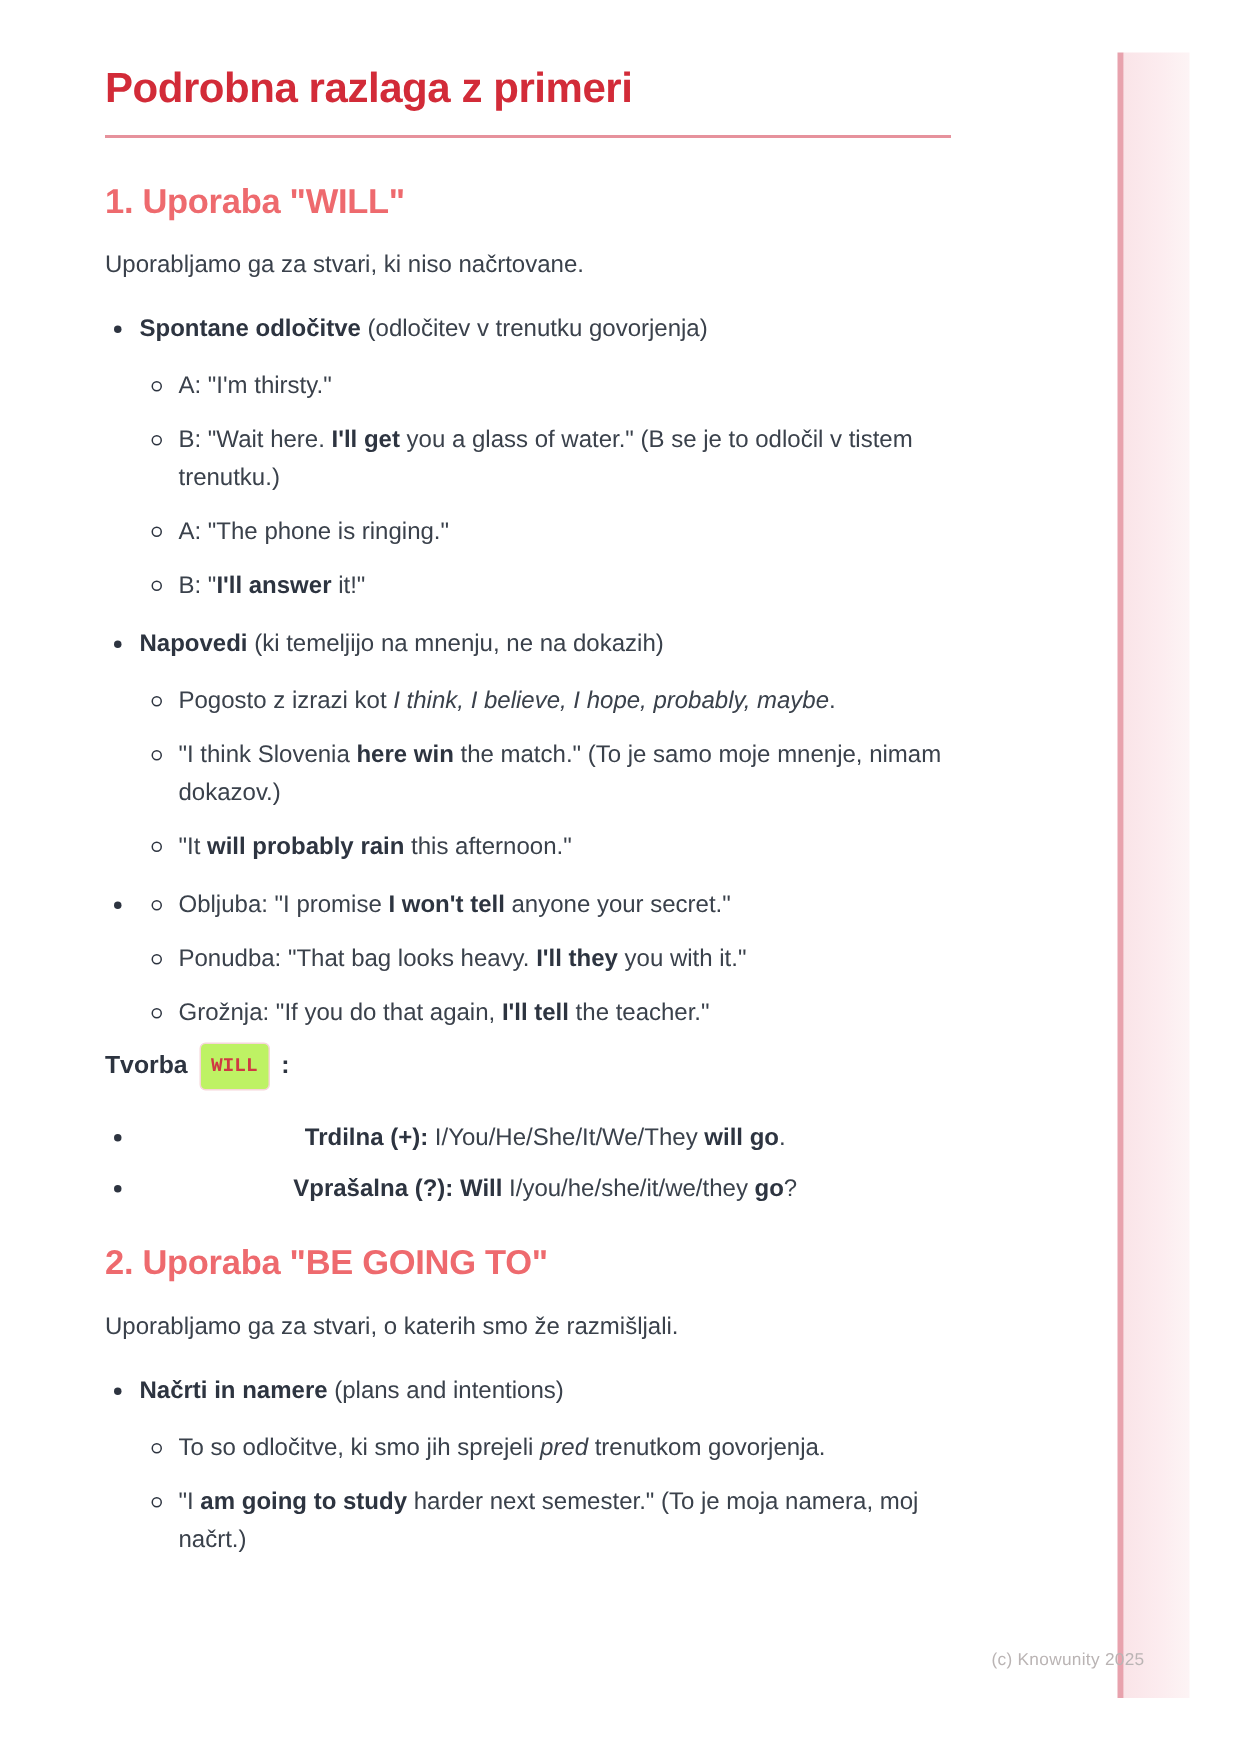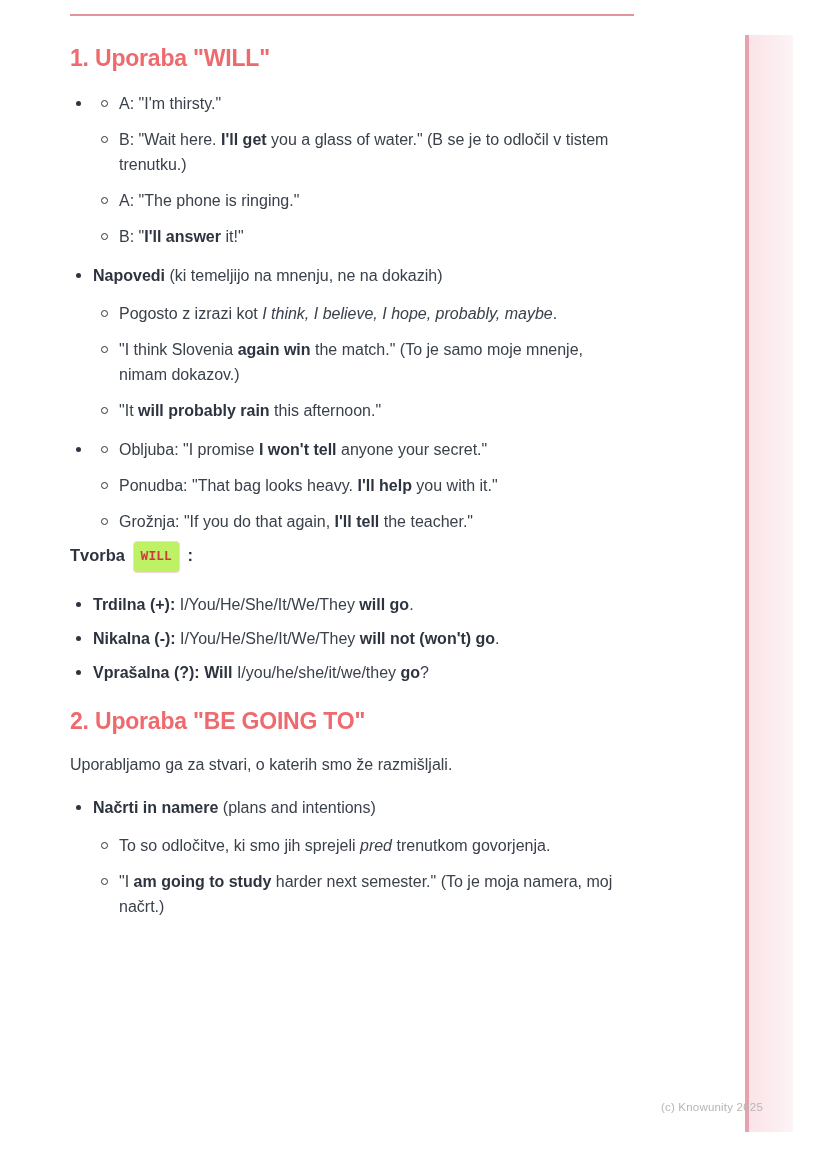--- a/index.html
+++ b/index.html
@@ -35,21 +35,21 @@
   }
   .l2 { margin-top:13px; }
   .l2 > li { position:relative; padding-left:26px; margin-bottom:11px; font-size:16px; line-height:25px; }
   .l2 > li:last-child { margin-bottom:0; }
   .marker-circle {
     position:absolute; left:8px; top:9px; width:5px; height:5px;
     border:1.5px solid #2d3440; border-radius:50%; background:transparent;
   }
   .tvorba { margin:8px 0 0; font-size:16.5px; line-height:25px; }
   .forms { margin-top:18px; }
-  .forms > li { margin-bottom:9px; }
+  .forms > li { margin-bottom:9px;text-align:center; }
   .b { font-weight:700; color:#2d3440; }
   .i { font-style:italic;text-align:center; }
   .code-badge {
     font-family:"Liberation Mono","DejaVu Sans Mono",monospace;
     font-size:13px; font-weight:700; color:#cf3943; background:#bef264;
     border:1px solid #f6d6d9; border-radius:4px; padding:2px 7px 3px;
     margin:0 3px; display:inline-block; position:relative; top:-1px;
   }
   .footer {
     position:absolute; top:1101px; right:65px; font-size:11.5px;
@@ -58,28 +58,31 @@
 </style>
 </head>
 <body>
 
 <div class="page">
 
   <div class="accent-strip"></div>
 
   <div class="content">
 
+    <h1 class="title">Podrobna razlaga z primeri</h1>
     <hr class="divider">
 
     <section>
       <h2 class="section-heading">1. Uporaba "WILL"</h2>
+      <p class="intro">Uporabljamo ga za stvari, ki niso načrtovane.</p>
 
       <ul class="l1">
         <li>
           <span class="marker-dot"></span>
+          <div><span class="b">Spontane odločitve</span><span> (odločitev v trenutku govorjenja)</span></div>
           <ul class="l2">
             <li>
                 <span class="marker-circle"></span>
                 <div><span>A: "I'm thirsty."</span></div>
               </li>
             <li>
                 <span class="marker-circle"></span>
                 <div><span>B: "Wait here. </span><span class="b">I'll get</span><span> you a glass of water." (B se je to odločil v tistem trenutku.)</span></div>
               </li>
             <li>
@@ -95,57 +98,53 @@
         <li>
           <span class="marker-dot"></span>
           <div><span class="b">Napovedi</span><span> (ki temeljijo na mnenju, ne na dokazih)</span></div>
           <ul class="l2">
             <li>
                 <span class="marker-circle"></span>
                 <div><span>Pogosto z izrazi kot </span><span class="i">I think, I believe, I hope, probably, maybe</span><span>.</span></div>
               </li>
             <li>
                 <span class="marker-circle"></span>
-                <div><span>"I think Slovenia </span><span class="b">again win</span><span> the match." (To je samo moje mnenje, nimam dokazov.)</span></div>
+                <div><span>"I think Slovenia </span><span class="b">here win</span><span> the match." (To je samo moje mnenje, nimam dokazov.)</span></div>
               </li>
             <li>
                 <span class="marker-circle"></span>
                 <div><span>"It </span><span class="b">will probably rain</span><span> this afternoon."</span></div>
               </li>
           </ul>
         </li>
         <li>
           <span class="marker-dot"></span>
           <ul class="l2">
             <li>
                 <span class="marker-circle"></span>
                 <div><span>Obljuba: "I promise </span><span class="b">I won't tell</span><span> anyone your secret."</span></div>
               </li>
             <li>
                 <span class="marker-circle"></span>
-                <div><span>Ponudba: "That bag looks heavy. </span><span class="b">I'll help</span><span> you with it."</span></div>
+                <div><span>Ponudba: "That bag looks heavy. </span><span class="b">I'll they</span><span> you with it."</span></div>
               </li>
             <li>
                 <span class="marker-circle"></span>
                 <div><span>Grožnja: "If you do that again, </span><span class="b">I'll tell</span><span> the teacher."</span></div>
               </li>
           </ul>
         </li>
       </ul>
 
       <p class="tvorba"><span class="b">Tvorba </span><code class="code-badge">WILL</code><span> </span><span class="b">:</span></p>
 
       <ul class="l1 forms">
         <li>
             <span class="marker-dot"></span>
             <div><span class="b">Trdilna (+):</span><span> I/You/He/She/It/We/They </span><span class="b">will go</span><span>.</span></div>
-          </li>
-        <li>
-            <span class="marker-dot"></span>
-            <div><span class="b">Nikalna (-):</span><span> I/You/He/She/It/We/They </span><span class="b">will not (won't) go</span><span>.</span></div>
           </li>
         <li>
             <span class="marker-dot"></span>
             <div><span class="b">Vprašalna (?): Will</span><span> I/you/he/she/it/we/they </span><span class="b">go</span><span>?</span></div>
           </li>
       </ul>
     </section>
 
     <section>
       <h2 class="section-heading second">2. Uporaba "BE GOING TO"</h2>

